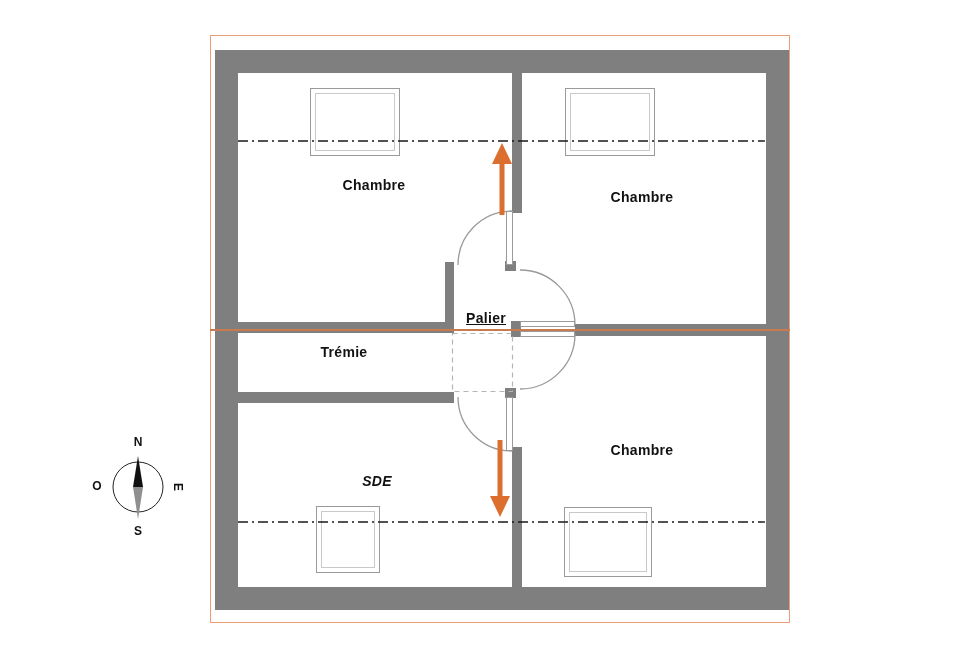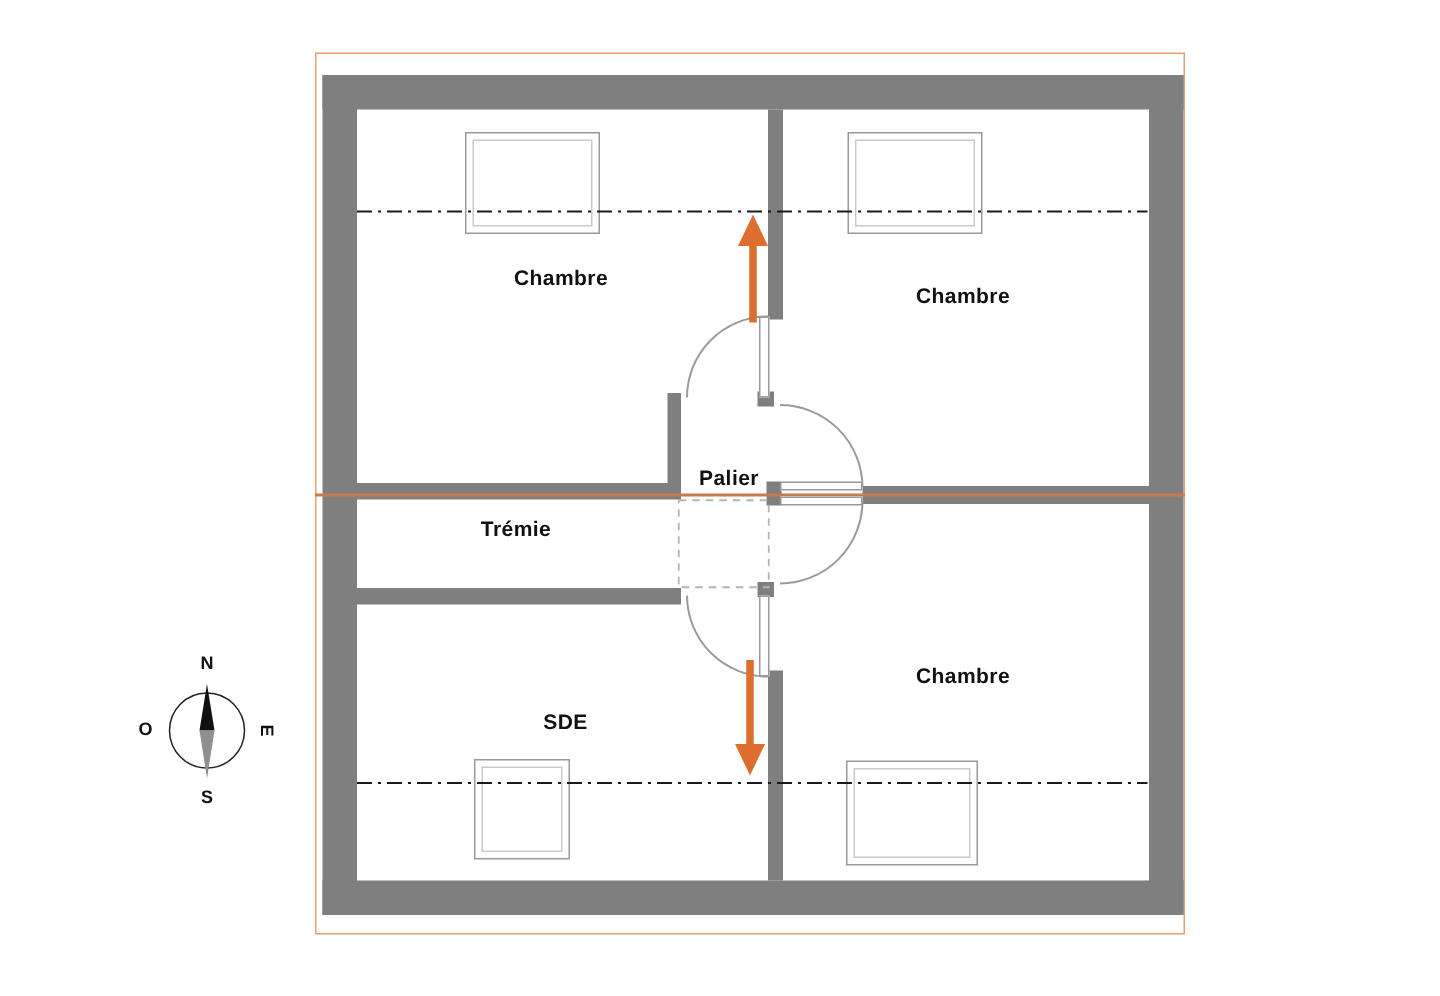--- a/index.html
+++ b/index.html
@@ -86,22 +86,22 @@
     <g>
       <circle cx="138" cy="487" r="25" fill="#ffffff" stroke="#222222" stroke-width="1"></circle>
       <polygon points="138,456 133,487 143,487" fill="#111111"></polygon>
       <polygon points="133,487 143,487 138,519" fill="#8f8f8f"></polygon>
     </g>
   </svg>
 
   <div class="room-label" style="left:374px;top:185px;">Chambre</div>
   <div class="room-label" style="left:642px;top:197px;">Chambre</div>
   <div class="room-label" style="left:642px;top:450px;">Chambre</div>
-  <div class="room-label" style="left:486px;top:318px;">Palier</div>
+  <div class="room-label" style="left:486px;top:318px;text-decoration:underline;">Palier</div>
   <div class="room-label" style="left:344px;top:352px;">Trémie</div>
-  <div class="room-label" style="left:377px;top:481px;">SDE</div>
+  <div class="room-label" style="left:377px;top:481px;font-style:italic;">SDE</div>
 
   <div class="compass-label" style="left:138px;top:442px;">N</div>
   <div class="compass-label" style="left:138px;top:531px;">S</div>
   <div class="compass-label" style="left:97px;top:486px;">O</div>
   <div class="compass-label rot" style="left:178px;top:487px;">E</div>
 
 </div>
 
 </body></html>

